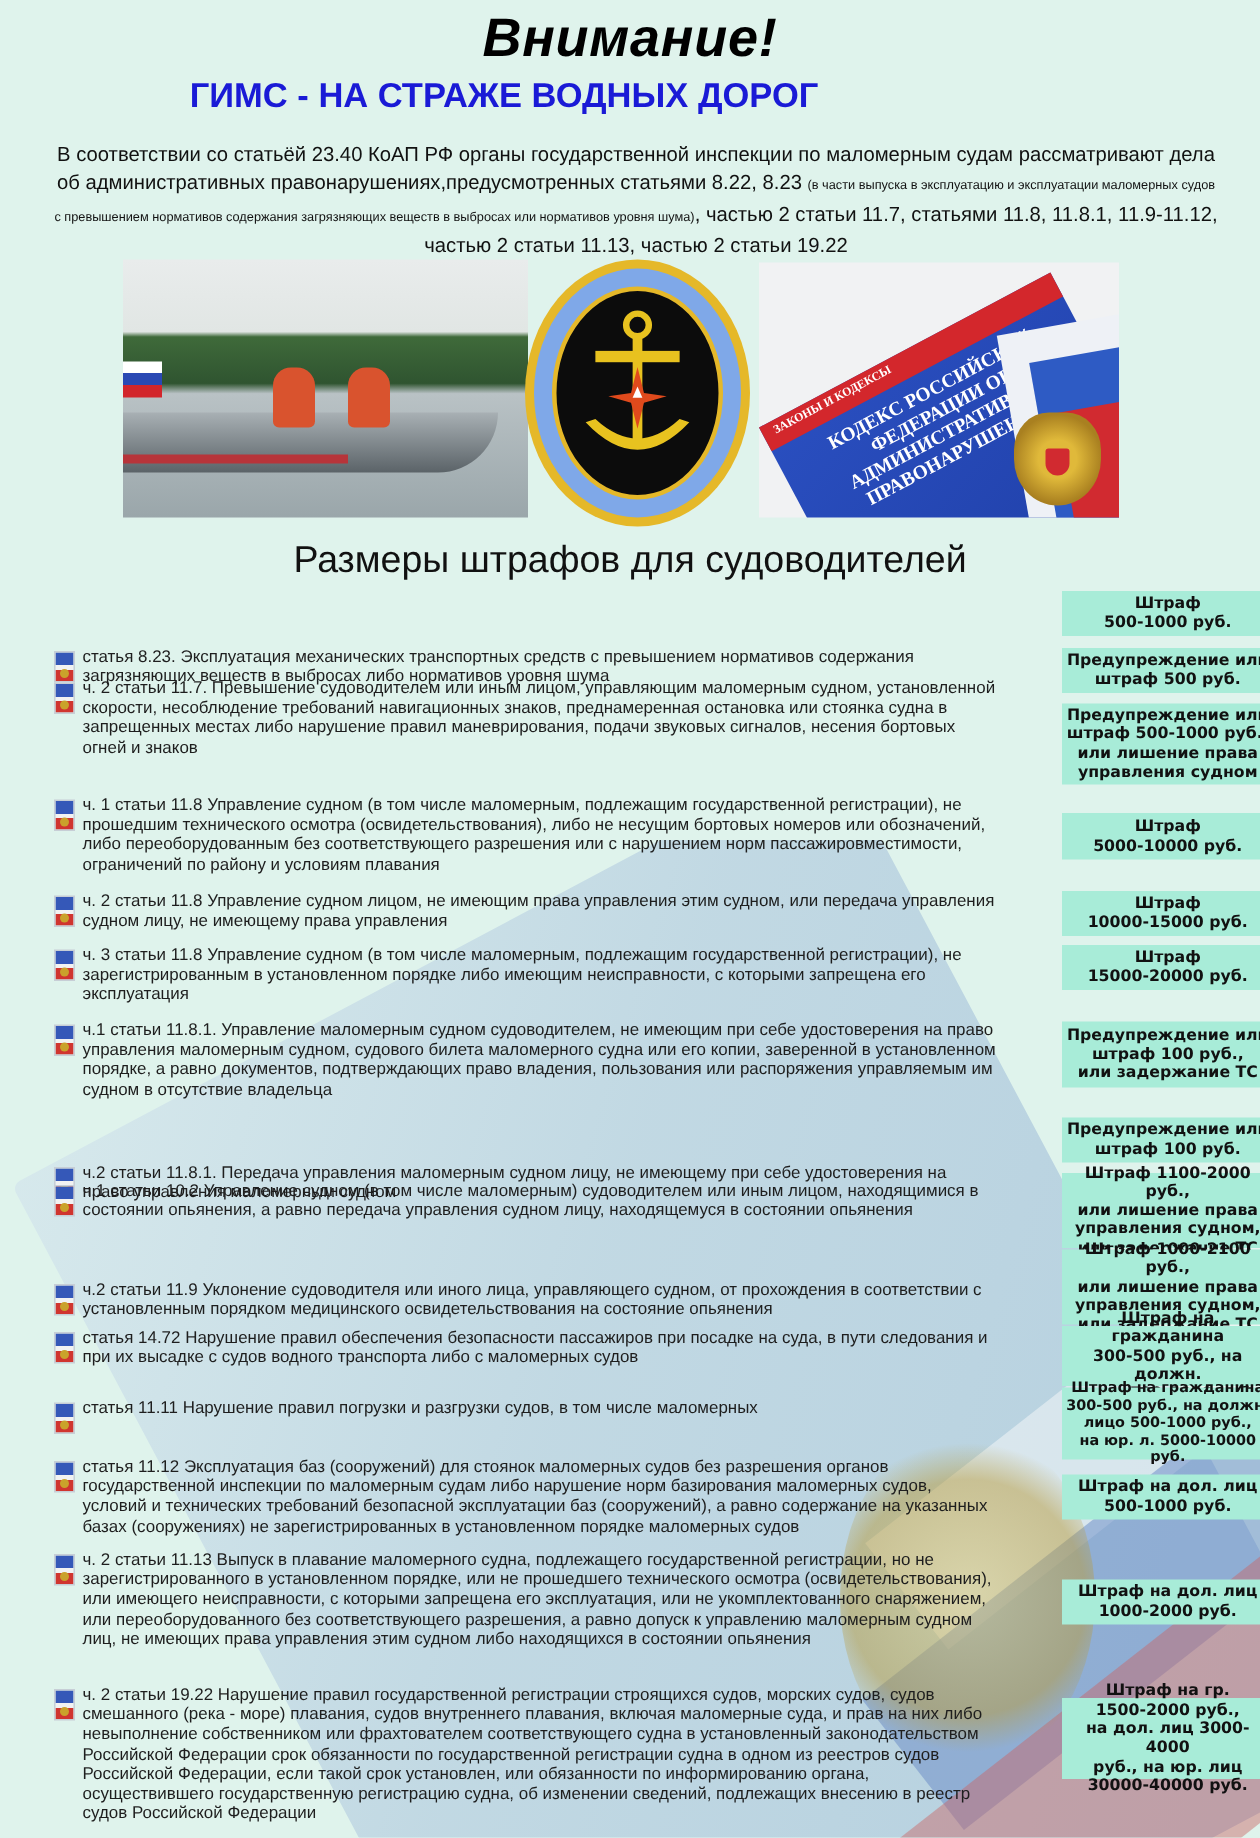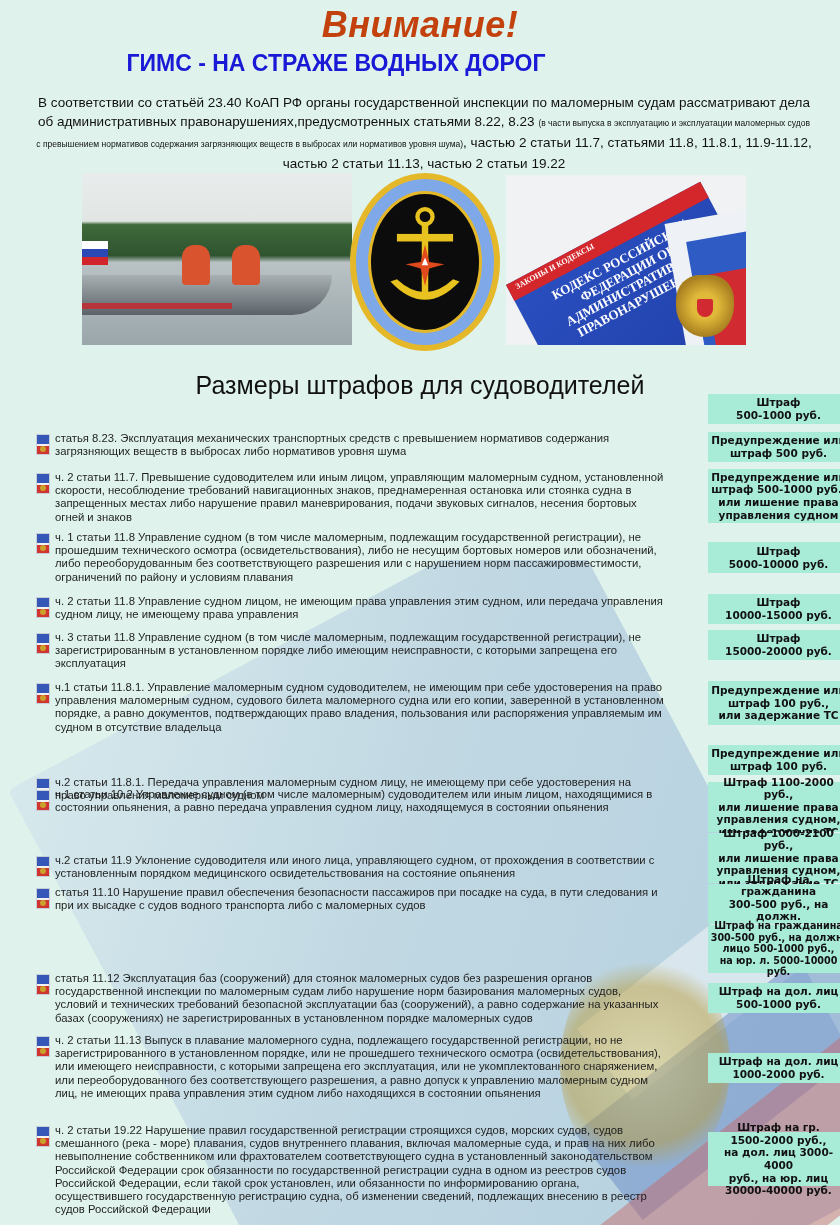--- a/index.html
+++ b/index.html
@@ -21,21 +21,21 @@
     transform: rotate(-28deg); opacity: 0.55; border-radius: 6px;
   }
   .bg-flag-w { position:absolute; left:560px; top:330px; width:420px; height:90px; background:#f3f6f8; transform: rotate(-38deg); opacity:.55; }
   .bg-flag-b { position:absolute; left:560px; top:420px; width:460px; height:110px; background:#6f8fc9; transform: rotate(-38deg); opacity:.55; }
   .bg-flag-r { position:absolute; left:580px; top:520px; width:460px; height:140px; background:#c96363; transform: rotate(-38deg); opacity:.45; }
   .bg-eagle { position:absolute; left:560px; top:390px; width:170px; height:230px; border-radius:50%; background: radial-gradient(circle, #d9c46a 0%, #b89b3b 55%, rgba(0,0,0,0) 72%); opacity:.5; }
 
   .header { position: relative; text-align: center; z-index: 2; }
   .attention {
     position: absolute; left: 0; width: 840px; top: 4px;
-    color: #c2410c; font-weight: bold; font-style: italic;
+    color: #000000; font-weight: bold; font-style: italic;
     font-size: 36px; text-align: center; letter-spacing: 0.5px;
   }
   .subtitle {
     position: absolute; left: 0; width: 672px; top: 50px;
     color: #1a1ad6; font-weight: bold; font-size: 23px; text-align: center;
   }
   .intro {
     position: absolute; left: 36px; top: 93px; width: 776px;
     font-size: 13.5px; line-height: 19px; color: #111;
   }
@@ -81,21 +81,21 @@
     font-size: 13px; line-height: 15px; text-align: center; text-transform: uppercase;
   }
   .code-series { position:absolute; left: 8px; top: 2px; color:#fff; font-size:8px; font-weight:bold; font-family:"Liberation Serif", serif; }
   .code-flag-w { position:absolute; left: 170px; top: 40px; width: 90px; height: 140px; background:#eef1f6; transform: rotate(-10deg); }
   .code-flag-b { position:absolute; left: 190px; top: 60px; width: 70px; height: 120px; background:#2e5bc4; transform: rotate(-10deg); }
   .code-flag-r { position:absolute; left: 205px; top: 95px; width: 55px; height: 90px; background:#d12a30; transform: rotate(-10deg); }
   .code-eagle { position:absolute; left: 170px; top: 100px; width: 58px; height: 62px; border-radius: 40% 40% 50% 50%; background: radial-gradient(circle, #e0b93a 30%, #a98020 70%); }
   .code-eagle::after { content:""; position:absolute; left: 21px; top: 24px; width: 16px; height: 18px; background:#d12a30; border-radius: 2px 2px 8px 8px; }
 
   .section-title {
-    position: absolute; left: 0; width: 840px; top: 371px; text-align: center;
+    position: absolute; left: 0; width: 840px; top: 359px; text-align: center;
     font-size: 25px; color: #111; z-index: 2; 
   }
 
   .rules { position: absolute; left: 0; top: 0; width: 840px; height: 1225px; z-index: 3; }
   .rule {
     position: absolute; left: 36px; width: 628px;
     display: flex; align-items: flex-start;
   }
   .rule-icon {
     flex: 0 0 14px; width: 14px; height: 21px; margin-top: 2px; margin-right: 5px;
@@ -178,21 +178,21 @@
   <div class="fine" style="top:394px;height:30px">Штраф
 500-1000 руб.</div>
 
   <div class="rule" style="top:432px">
     <span class="rule-icon"></span>
     <span class="rule-text">статья 8.23. Эксплуатация механических транспортных средств с превышением нормативов содержания загрязняющих веществ в выбросах либо нормативов уровня шума</span>
   </div>
   <div class="fine" style="top:432px;height:30px">Предупреждение или
 штраф 500 руб.</div>
 
-  <div class="rule" style="top:471px">
+  <div class="rule" style="top:453px">
     <span class="rule-icon"></span>
     <span class="rule-text">ч. 2 статьи 11.7. Превышение судоводителем или иным лицом, управляющим маломерным судном, установленной скорости, несоблюдение требований навигационных знаков, преднамеренная остановка или стоянка судна в запрещенных местах либо нарушение правил маневрирования, подачи звуковых сигналов, несения бортовых огней и знаков</span>
   </div>
   <div class="fine" style="top:469px;height:54px">Предупреждение или
 штраф 500-1000 руб.,
 или лишение права
 управления судном</div>
 
   <div class="rule" style="top:531px">
     <span class="rule-icon"></span>
@@ -243,26 +243,30 @@
     <span class="rule-icon"></span>
     <span class="rule-text">ч.2 статьи 11.9  Уклонение судоводителя или иного лица, управляющего судном, от прохождения в соответствии с установленным порядком медицинского освидетельствования на состояние опьянения</span>
   </div>
   <div class="fine" style="top:833px;height:50px">Штраф 1000-2100 руб.,
 или лишение права
 управления судном,
 или задержание ТС</div>
 
   <div class="rule" style="top:886px">
     <span class="rule-icon"></span>
-    <span class="rule-text">статья 11.10  Нарушение правил обеспечения безопасности пассажиров при посадке на суда, в пути следования и при их высадке с судов водного транспорта либо с маломерных судов</span>
+    <span class="rule-text">статья 14.72  Нарушение правил обеспечения безопасности пассажиров при посадке на суда, в пути следования и при их высадке с судов водного транспорта либо с маломерных судов</span>
   </div>
   <div class="fine" style="top:884px;height:40px">Штраф на гражданина
 300-500 руб., на должн.
 лицо 500-1000 руб.</div>
 
+  <div class="rule" style="top:933px">
+    <span class="rule-icon"></span>
+    <span class="rule-text">статья 11.11  Нарушение правил погрузки и разгрузки судов, в том числе маломерных</span>
+  </div>
   <div class="fine tight" style="top:925px;height:48px">Штраф на гражданина
 300-500 руб., на должн.
 лицо 500-1000 руб.,
 на юр. л. 5000-10000 руб.</div>
 
   <div class="rule" style="top:972px">
     <span class="rule-icon"></span>
     <span class="rule-text">статья 11.12  Эксплуатация баз (сооружений) для стоянок маломерных судов без разрешения органов государственной инспекции по маломерным судам либо нарушение норм базирования маломерных судов, условий и технических требований безопасной эксплуатации баз (сооружений), а равно содержание на указанных базах (сооружениях) не зарегистрированных в установленном порядке маломерных судов</span>
   </div>
   <div class="fine" style="top:983px;height:30px">Штраф на дол. лиц

